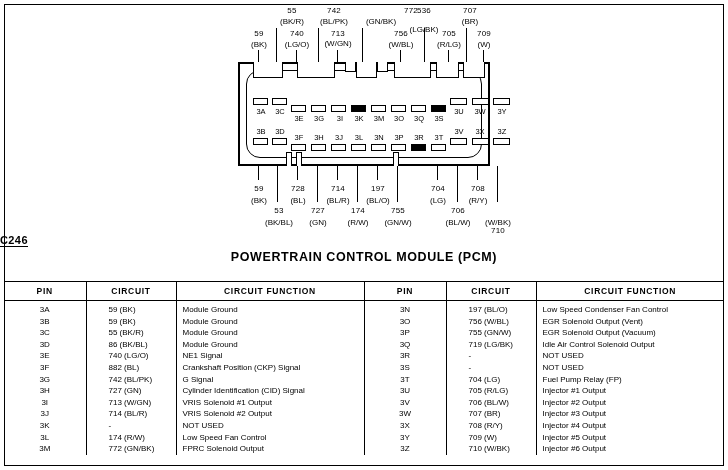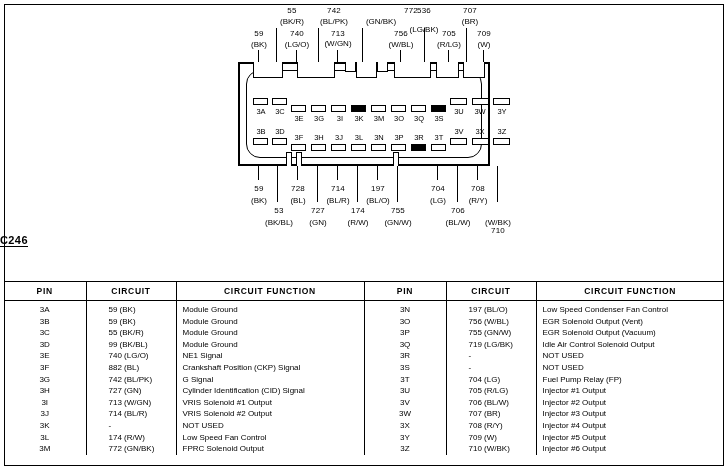--- a/index.html
+++ b/index.html
@@ -267,20 +267,21 @@
 
     <div class="lbl num" style="left:446px;top:206px;width:24px;">706</div>
     <div class="lbl" style="left:438px;top:218px;width:40px;">(BL/W)</div>
 
     <div class="lbl num" style="left:486px;top:206px;width:24px;margin-top:20px;">710</div>
     <div class="lbl" style="left:478px;top:218px;width:40px;">(W/BK)</div>
 
     <div class="c246">
       <span>C246</span>
     </div>
+    <div class="ptitle">POWERTRAIN CONTROL MODULE (PCM)</div>
   </div>
 
   <div class="tblwrap">
     <table class="pintbl">
       <colgroup>
         <col style="width:82px">
           <col style="width:90px">
           <col style="width:188px">
         <col style="width:82px">
           <col style="width:90px">
@@ -316,21 +317,21 @@
           <tr>
             <td class="cpin vline">3C</td>
             <td class="ccir vline">55  (BK/R)</td>
             <td class="cfun vline">Module Ground</td>
             <td class="cpin vline">3P</td>
             <td class="ccir vline">755  (GN/W)</td>
             <td class="cfun">EGR Solenoid Output (Vacuum)</td>
           </tr>
           <tr>
             <td class="cpin vline">3D</td>
-            <td class="ccir vline">99  (BK/BL)</td>
+            <td class="ccir vline">86  (BK/BL)</td>
             <td class="cfun vline">Module Ground</td>
             <td class="cpin vline">3Q</td>
             <td class="ccir vline">719  (LG/BK)</td>
             <td class="cfun">Idle Air Control Solenoid Output</td>
           </tr>
           <tr>
             <td class="cpin vline">3E</td>
             <td class="ccir vline">740  (LG/O)</td>
             <td class="cfun vline">NE1  Signal</td>
             <td class="cpin vline">3R</td>

